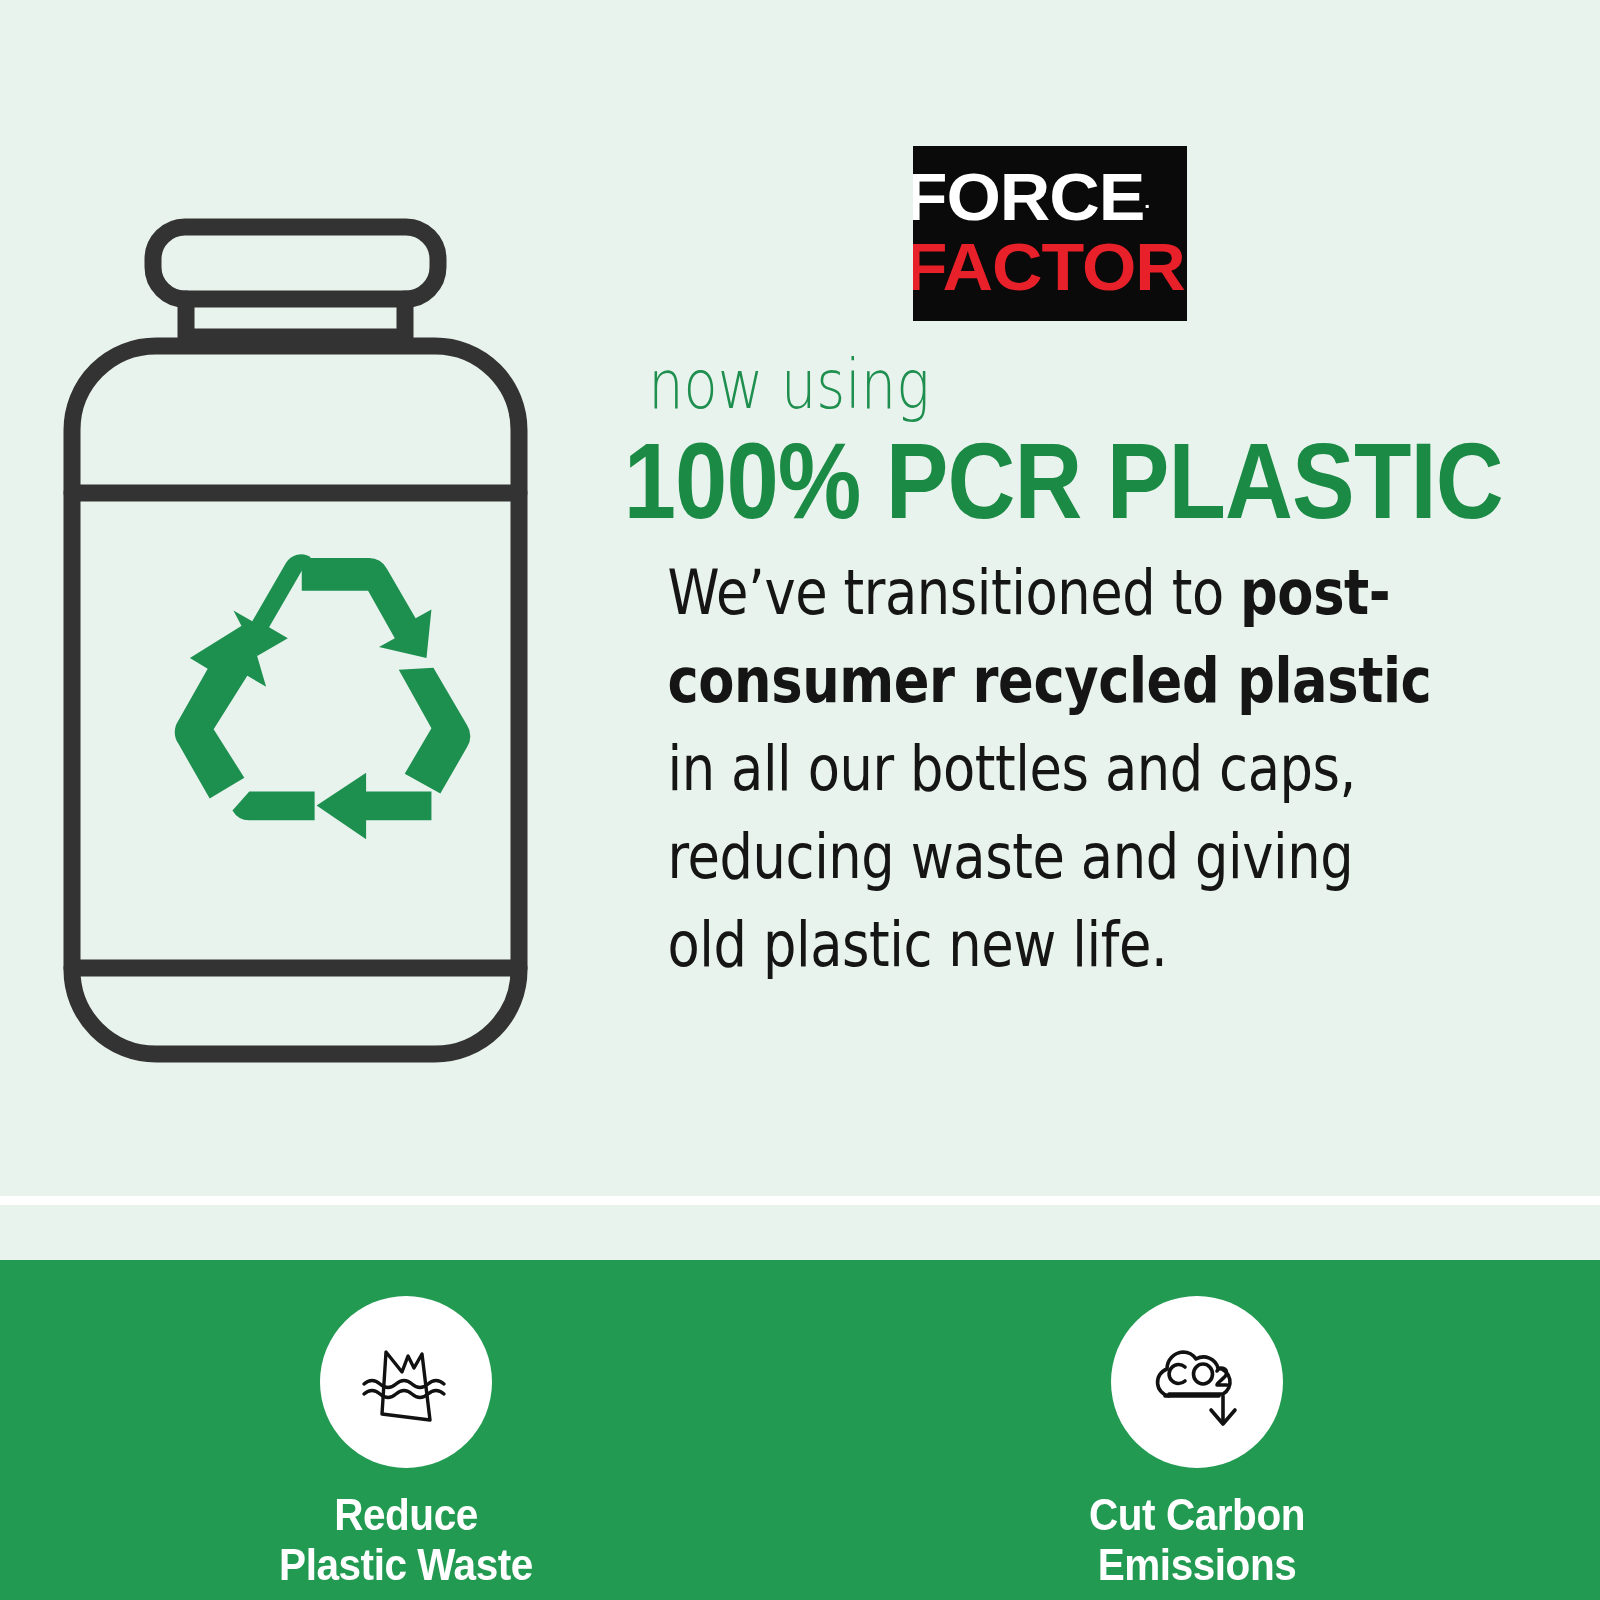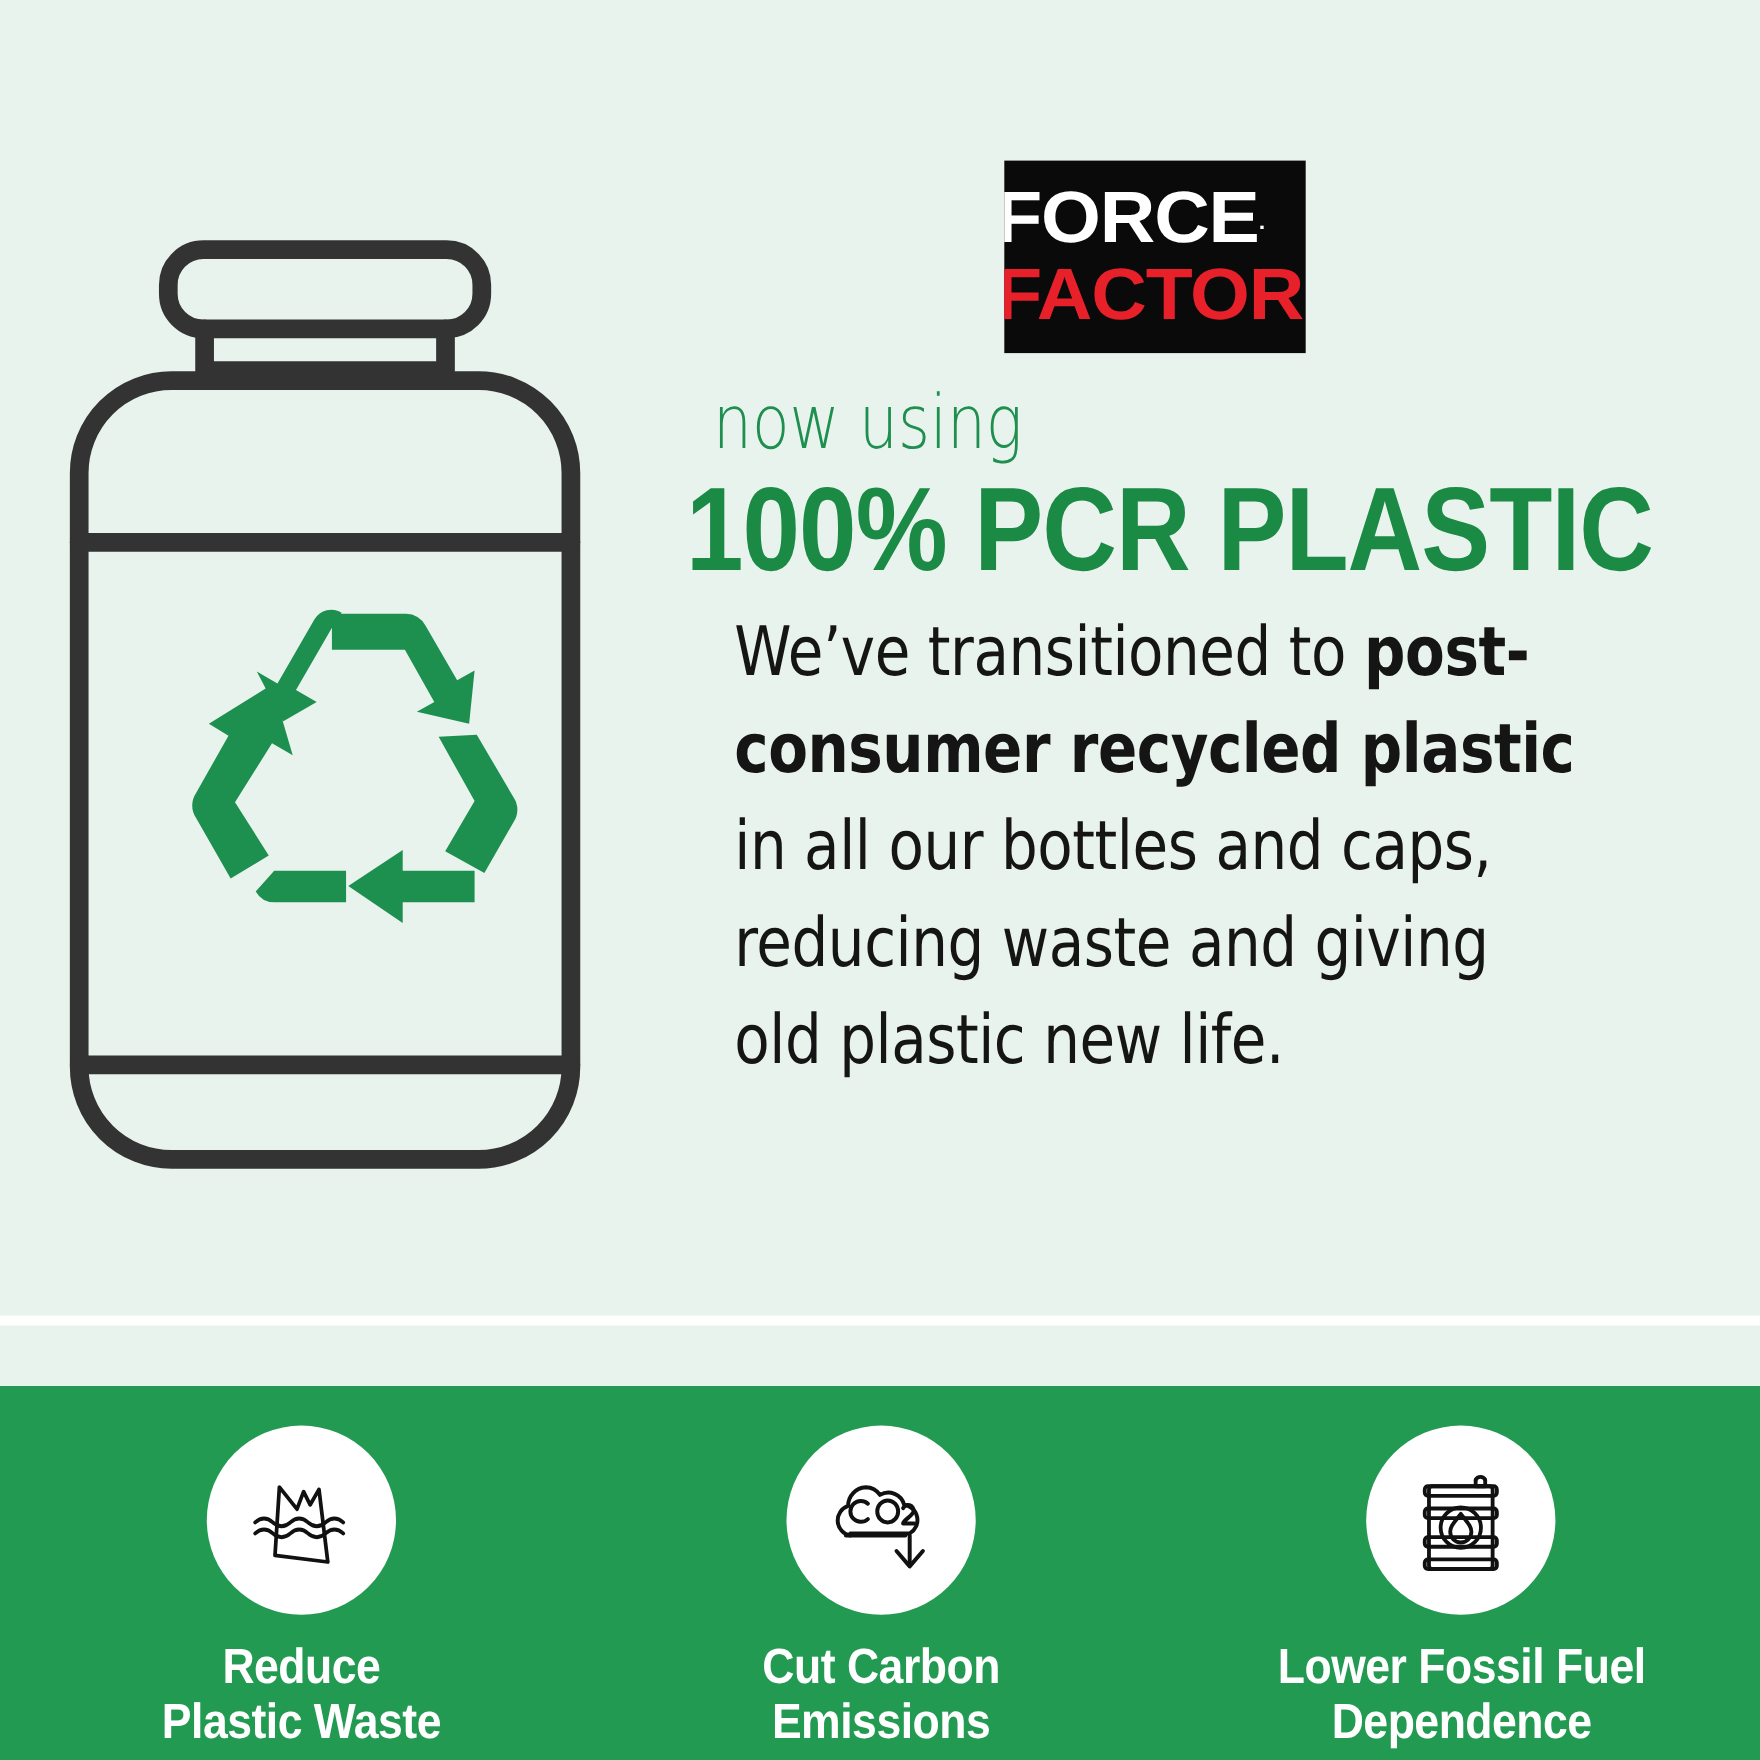--- a/index.html
+++ b/index.html
@@ -278,38 +278,15 @@
             <path d="M82 70 L82 96"></path>
             <path d="M70 84 L82 98 L94 84"></path>
           </g>
         </svg>
       </div>
       <div class="benefit-label">Cut Carbon
 Emissions</div>
     </div>
 
 
-    <div class="benefit-item">
-      <div class="benefit-icon-circle">
-        <svg width="108" height="108" viewBox="0 0 112 112">
-          <g fill="none" stroke="#111111" stroke-width="3.6" stroke-linecap="round" stroke-linejoin="round">
-
-            <path d="M70 18 a5 5 0 0 1 9 0"></path>
-            <path d="M70 18 L70 24 L79 24 L79 18"></path>
-
-            <rect x="26" y="24" width="60" height="78" rx="3"></rect>
-
-            <rect x="22" y="24" width="68" height="9" rx="3"></rect>
-            <rect x="22" y="45" width="68" height="9" rx="3"></rect>
-            <rect x="22" y="72" width="68" height="9" rx="3"></rect>
-            <rect x="22" y="93" width="68" height="9" rx="3"></rect>
-
-            <circle cx="56" cy="63" r="19"></circle>
-            <path d="M56 50 c7 9 10 12 10 17 a10 10 0 0 1 -20 0 c0 -5 3 -8 10 -17 Z"></path>
-          </g>
-        </svg>
-      </div>
-      <div class="benefit-label">Lower Fossil Fuel
-Dependence</div>
-    </div>
 
   </div>
 </div>
 
 </body></html>

